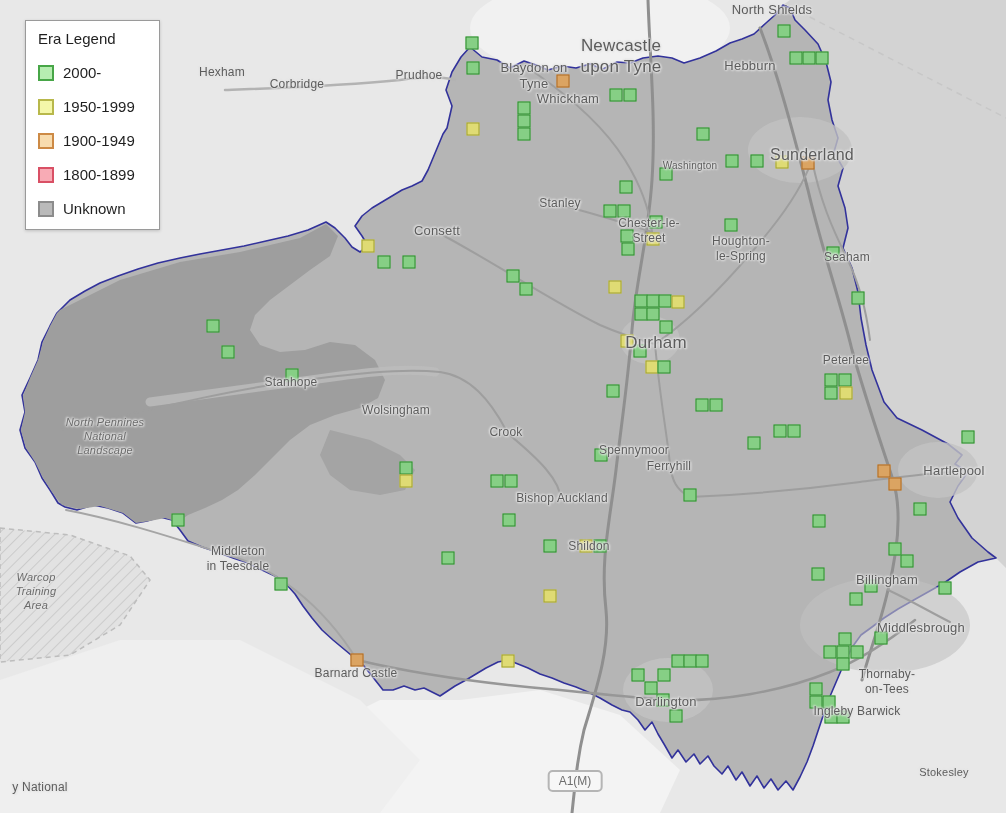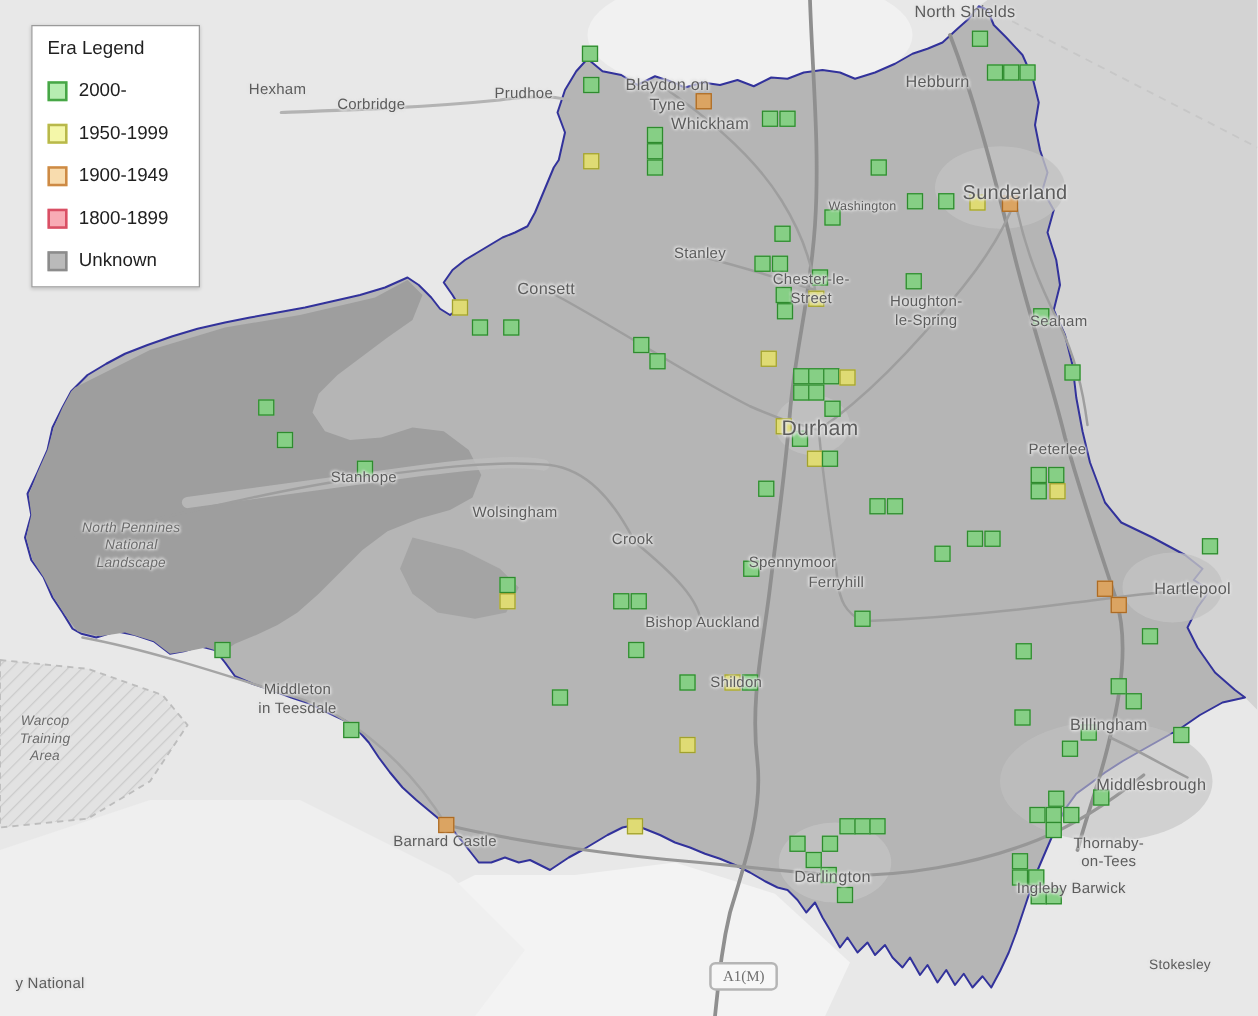--- a/index.html
+++ b/index.html
@@ -191,41 +191,43 @@
       <div class="sq" style="left: 843px; top: 652px; background: rgb(134, 207, 133); border: 1.5px solid rgb(46, 139, 46);"></div>
       <div class="sq" style="left: 857px; top: 652px; background: rgb(134, 207, 133); border: 1.5px solid rgb(46, 139, 46);"></div>
       <div class="sq" style="left: 843px; top: 664px; background: rgb(134, 207, 133); border: 1.5px solid rgb(46, 139, 46);"></div>
       <div class="sq" style="left: 816px; top: 689px; background: rgb(134, 207, 133); border: 1.5px solid rgb(46, 139, 46);"></div>
       <div class="sq" style="left: 816px; top: 702px; background: rgb(134, 207, 133); border: 1.5px solid rgb(46, 139, 46);"></div>
       <div class="sq" style="left: 829px; top: 702px; background: rgb(134, 207, 133); border: 1.5px solid rgb(46, 139, 46);"></div>
       <div class="sq" style="left: 831px; top: 717px; background: rgb(134, 207, 133); border: 1.5px solid rgb(46, 139, 46);"></div>
       <div class="sq" style="left: 843px; top: 717px; background: rgb(134, 207, 133); border: 1.5px solid rgb(46, 139, 46);"></div>
     </div>
   <div id="labels-layer" class="layer">
+      <div class="lbl" style="left: 621px; top: 56px; font-size: 17px;">Newcastle
+upon Tyne</div>
       <div class="lbl" style="left: 772px; top: 10px; font-size: 13px;">North Shields</div>
       <div class="lbl" style="left: 750px; top: 66px; font-size: 13px;">Hebburn</div>
       <div class="lbl" style="left: 534px; top: 76px; font-size: 13px;">Blaydon on
 Tyne</div>
       <div class="lbl" style="left: 568px; top: 99px; font-size: 13px;">Whickham</div>
       <div class="lbl" style="left: 222px; top: 72px; font-size: 12px;">Hexham</div>
       <div class="lbl" style="left: 297px; top: 84px; font-size: 12px;">Corbridge</div>
       <div class="lbl" style="left: 419px; top: 75px; font-size: 12px;">Prudhoe</div>
       <div class="lbl" style="left: 812px; top: 155px; font-size: 16px;">Sunderland</div>
       <div class="lbl" style="left: 690px; top: 166px; font-size: 10px;">Washington</div>
       <div class="lbl" style="left: 649px; top: 231px; font-size: 12px;">Chester-le-
 Street</div>
       <div class="lbl" style="left: 741px; top: 249px; font-size: 12px;">Houghton-
 le-Spring</div>
       <div class="lbl" style="left: 560px; top: 203px; font-size: 12px;">Stanley</div>
       <div class="lbl" style="left: 437px; top: 231px; font-size: 13px;">Consett</div>
       <div class="lbl" style="left: 847px; top: 257px; font-size: 12px;">Seaham</div>
       <div class="lbl" style="left: 656px; top: 343px; font-size: 17px;">Durham</div>
       <div class="lbl" style="left: 846px; top: 360px; font-size: 12px;">Peterlee</div>
       <div class="lbl" style="left: 291px; top: 382px; font-size: 12px;">Stanhope</div>
-      <div class="lbl" style="left: 396px; top: 410px; font-size: 12px; margin-left: 16px;">Wolsingham</div>
+      <div class="lbl" style="left: 396px; top: 410px; font-size: 12px;">Wolsingham</div>
       <div class="lbl" style="left: 506px; top: 432px; font-size: 12px;">Crook</div>
       <div class="lbl" style="left: 634px; top: 450px; font-size: 12px;">Spennymoor</div>
       <div class="lbl" style="left: 669px; top: 466px; font-size: 12px;">Ferryhill</div>
       <div class="lbl" style="left: 562px; top: 498px; font-size: 12px;">Bishop Auckland</div>
       <div class="lbl" style="left: 589px; top: 546px; font-size: 12px;">Shildon</div>
       <div class="lbl" style="left: 954px; top: 471px; font-size: 13px;">Hartlepool</div>
       <div class="lbl it" style="left: 105px; top: 437px; font-size: 11px;">North Pennines
 National
 Landscape</div>
       <div class="lbl it" style="left: 36px; top: 592px; font-size: 11px;">Warcop
@@ -237,21 +239,21 @@
       <div class="lbl" style="left: 666px; top: 702px; font-size: 13px;">Darlington</div>
       <div class="lbl" style="left: 887px; top: 580px; font-size: 13px;">Billingham</div>
       <div class="lbl" style="left: 921px; top: 628px; font-size: 13px;">Middlesbrough</div>
       <div class="lbl" style="left: 887px; top: 682px; font-size: 12px;">Thornaby-
 on-Tees</div>
       <div class="lbl" style="left: 857px; top: 711px; font-size: 12px;">Ingleby Barwick</div>
       <div class="lbl" style="left: 944px; top: 773px; font-size: 11px;">Stokesley</div>
       <div class="lbl" style="left: 40px; top: 787px; font-size: 12px;">y National</div>
     </div>
 
-  <div id="road-badge" style="left: 595px; top: 781px; font-family: Liberation Serif, serif;">
+  <div id="road-badge" style="left: 575px; top: 781px;">
     <span>A1(M)</span>
   </div>
 
   <div id="legend">
     <div class="title">Era Legend</div>
     <div id="legend-items">
         <div class="legend-row">
           <span class="legend-chip" style="background: rgb(182, 237, 177); border: 2px solid rgb(71, 166, 71);"></span>
           <span class="legend-label">2000-</span>
         </div>

